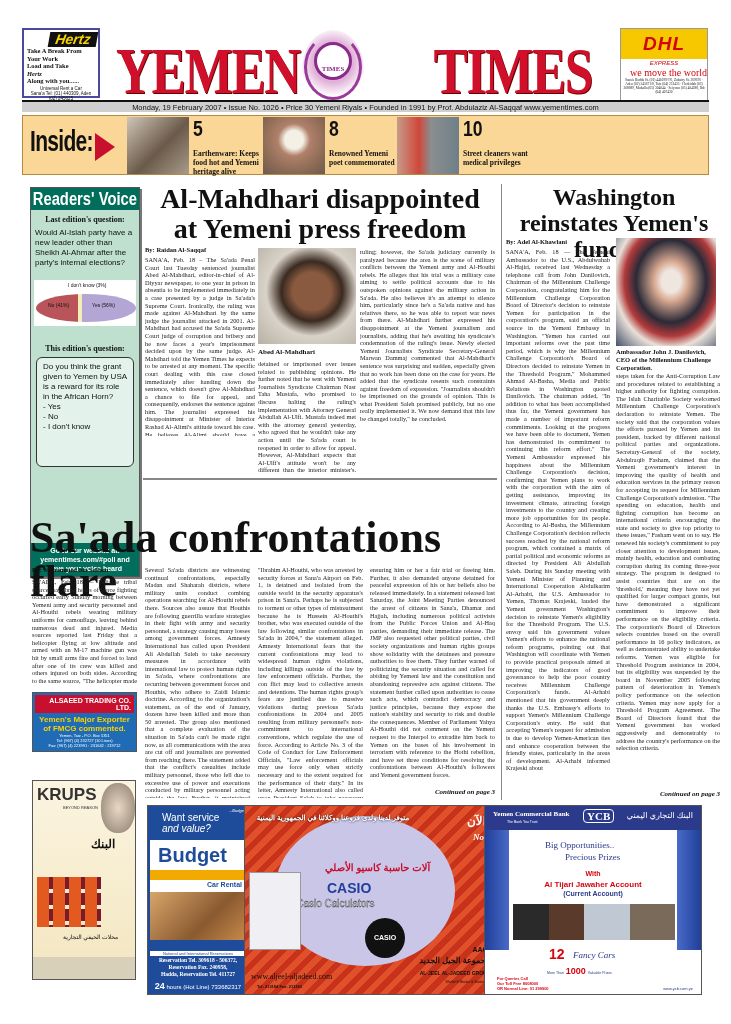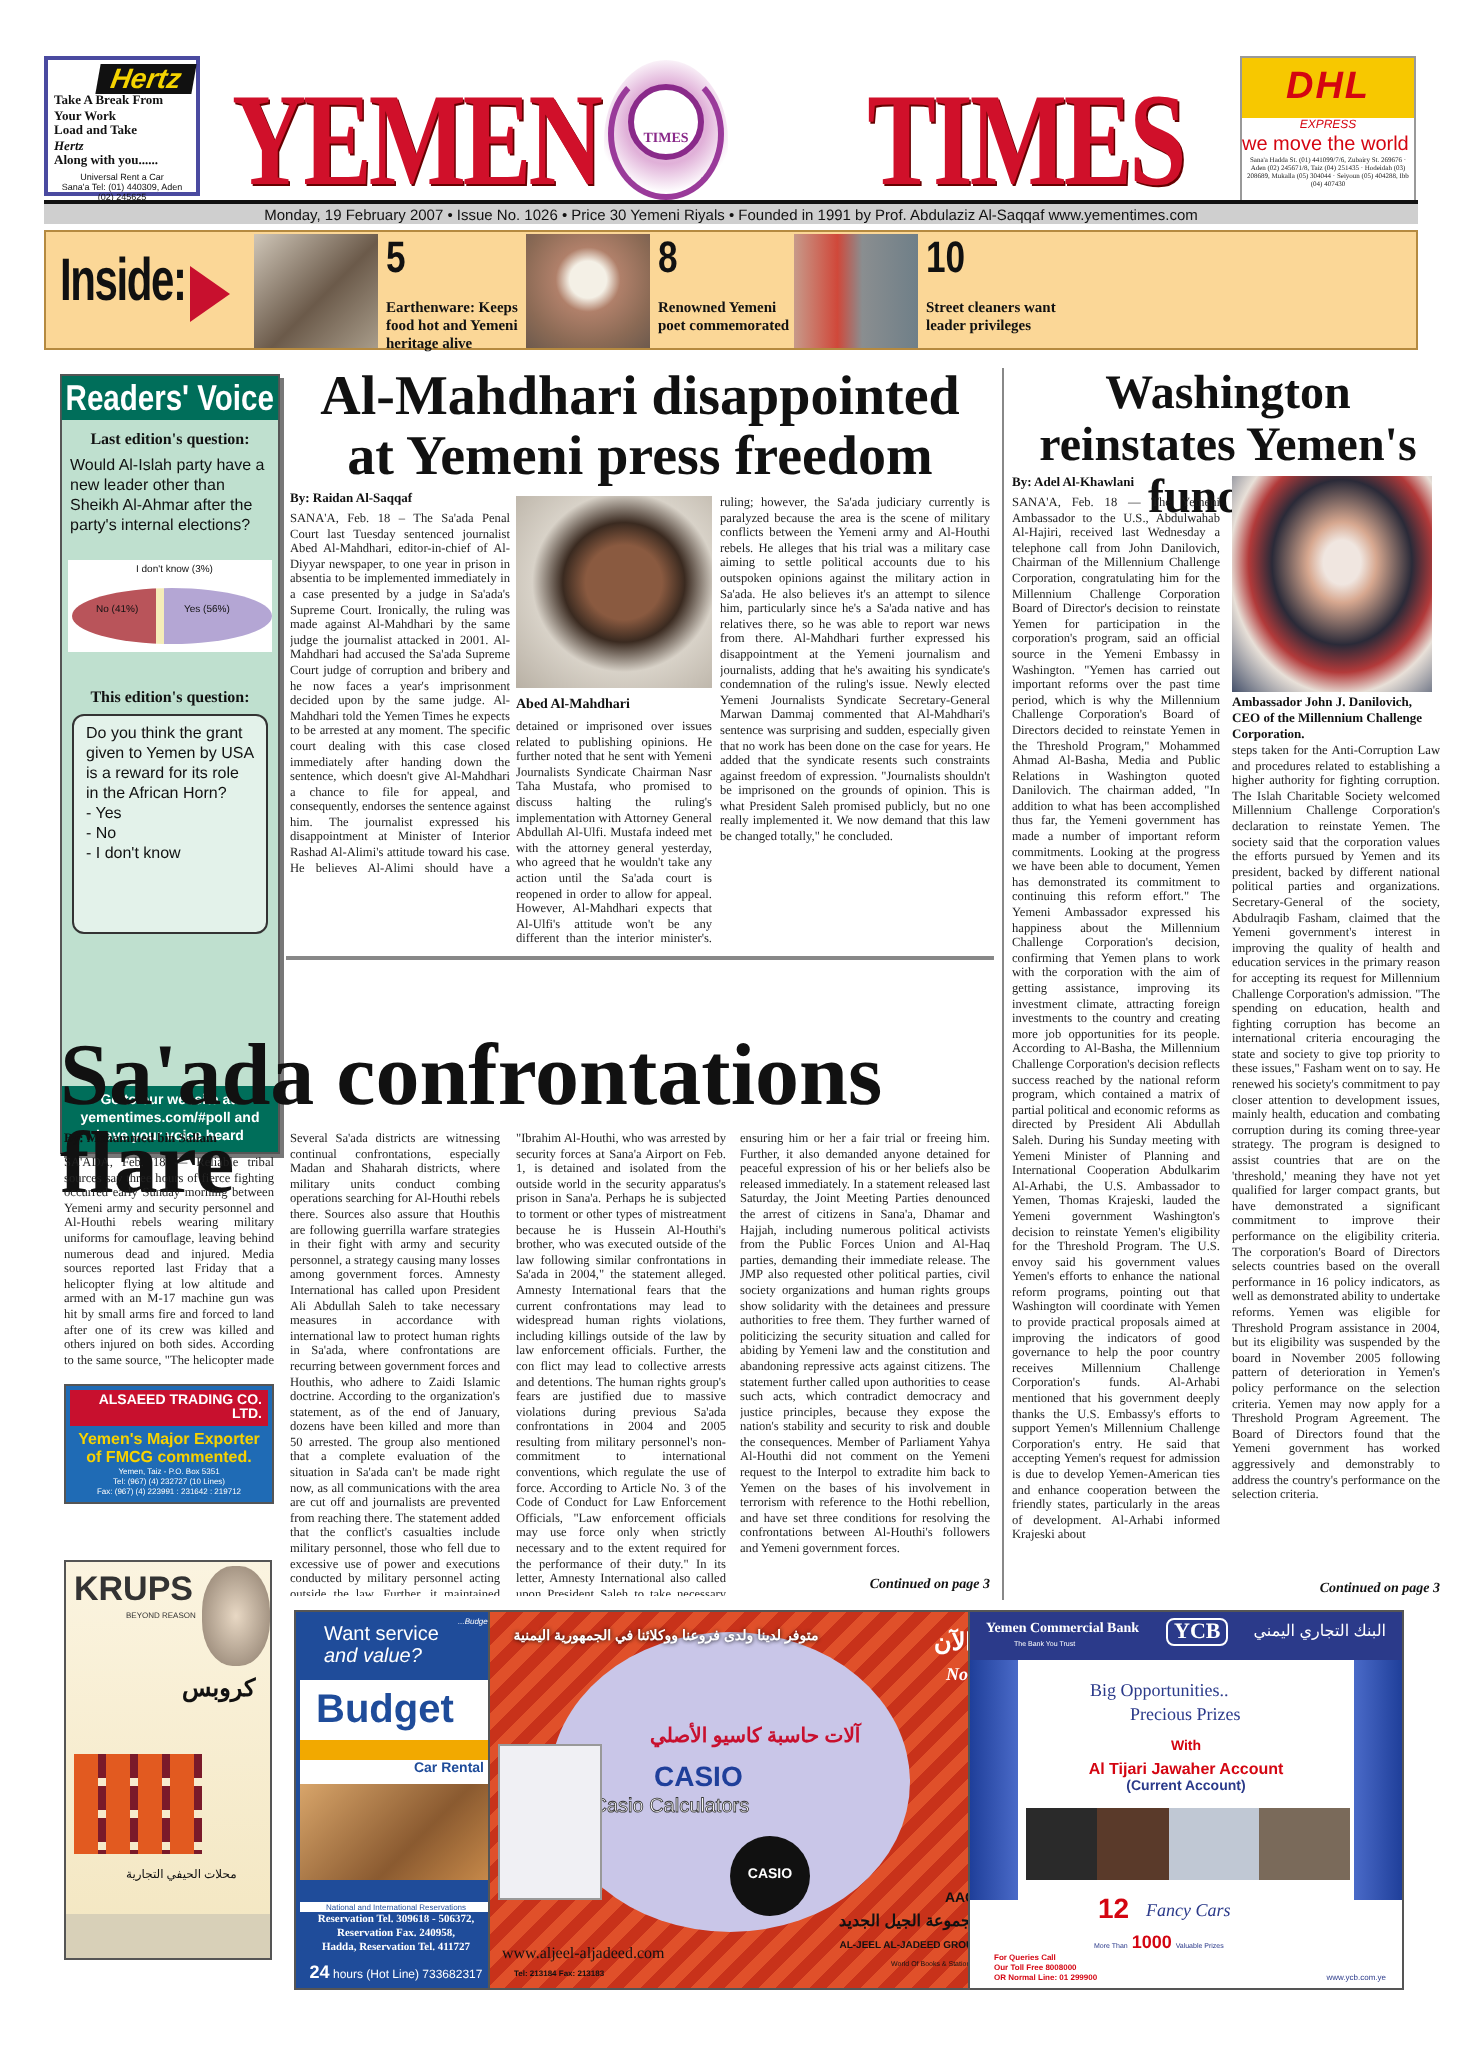--- a/index.html
+++ b/index.html
@@ -13,21 +13,21 @@
 .masthead{left:124px;top:38px;width:460px;height:70px;}
 .masthead .word{position:absolute;top:0;font-family:"Liberation Serif",serif;font-weight:bold;color:#d0102a;font-size:66px;line-height:66px;transform:scaleX(0.78);letter-spacing:-2px;text-shadow:1px 1px 0 #600}
 .masthead .w1{left:-8px;transform-origin:left}
 .masthead .w2{right:-8px;transform-origin:right}
 .emblem{left:244px;top:30px;width:62px;height:80px;border-radius:50% 50% 45% 45%;background:radial-gradient(circle at 50% 40%,#f2d8ee 0,#e0b0d8 35%,#fff0 60%)}
 .emblem .seal{position:absolute;left:12px;top:12px;width:38px;height:38px;border-radius:50%;border:3px solid #8a2a8a;background:#fff;color:#8a2a8a;font-size:7px;font-weight:bold;text-align:center;padding-top:20px}
 .emblem .wreath{position:absolute;left:2px;top:4px;width:58px;height:66px;border:3px solid #9a3a9a;border-top-color:transparent;border-radius:50%}
 .dhl{left:620px;top:28px;width:88px;height:80px;border:1px solid #999;background:#fff}
 .dhl .top{background:#f7c800;height:30px;color:#d40511;font-family:"Liberation Sans",sans-serif;font-weight:bold;font-style:italic;font-size:19px;text-align:center;line-height:30px;letter-spacing:1px}
 .dhl .exp{color:#d40511;font-family:"Liberation Sans",sans-serif;font-style:italic;font-size:6px;text-align:center;line-height:8px}
-.dhl .tag{color:#d40511;font-family:Liberation Sans, sans-serif;font-size:10px;text-align:left;line-height:11px}
+.dhl .tag{color:#d40511;font-family:Liberation Serif, serif;font-size:10px;text-align:right;line-height:11px}
 .dhl .addr{font-size:3.5px;line-height:4px;text-align:center;color:#222;padding:0 2px}
 .dateline{left:22px;top:100px;width:687px;height:12px;background:#cfcfcf;border-top:2px solid #111;font-family:"Liberation Sans",sans-serif;font-size:7.5px;line-height:11px;text-align:center;color:#111}
 
 .inside{left:22px;top:115px;width:687px;height:60px;background:#fbd797;border:1px solid #b58a40}
 .inside .lbl{position:absolute;left:7px;top:8px;font-family:"Liberation Sans",sans-serif;font-weight:bold;font-size:30px;color:#111;transform:scaleX(0.7);transform-origin:left;letter-spacing:-1px}
 .inside .arrow{position:absolute;left:72px;top:17px;width:0;height:0;border-top:14px solid transparent;border-bottom:14px solid transparent;border-left:20px solid #c8102e}
 .teaser{position:absolute;top:1px;height:57px}
 .teaser .ph{position:absolute;left:0;top:0;width:62px;height:57px}
 .teaser .num{position:absolute;left:66px;top:0;font-family:"Liberation Sans",sans-serif;font-weight:bold;font-size:22px;line-height:24px;transform:scaleX(0.8);transform-origin:left}
 .teaser .cap{position:absolute;left:66px;top:32px;width:66px;font-size:7.5px;line-height:9px;font-weight:bold}
@@ -96,21 +96,21 @@
     <div class="cap">Earthenware: Keeps food hot and Yemeni heritage alive</div>
   </div>
   <div class="teaser" style="left:240px;width:140px">
     <div class="ph" style="background:radial-gradient(circle at 50% 40%,#f4f0e6 0 20%,#b0806a 35%,#8b6a55 70%,#6d5a4d)"></div>
     <div class="num">8</div>
     <div class="cap">Renowned Yemeni poet commemorated</div>
   </div>
   <div class="teaser" style="left:374px;width:140px">
     <div class="ph" style="background:linear-gradient(90deg,#c79a8a,#d0483a 35%,#8a8e90 55%,#6f7f88)"></div>
     <div class="num">10</div>
-    <div class="cap">Street cleaners want leader privileges</div>
+    <div class="cap">Street cleaners want medical privileges</div>
   </div>
 </div>
 
 <div class="abs rv">
   <div class="head">Readers' Voice</div>
   <div class="qh">Last edition's question:</div>
   <div class="q">Would Al-Islah party have a new leader other than Sheikh Al-Ahmar after the party's internal elections?</div>
   <div class="pie">
     <span class="dk">I don't know (3%)</span>
     <div class="disc"></div>
@@ -159,21 +159,21 @@
   <div style="color:#f7d200;font-weight:bold;font-size:8px;text-align:center;line-height:9px">of FMCG commented.</div>
   <div style="font-size:4px;text-align:center;line-height:5px">Yemen, Taiz - P.O. Box 5351</div>
   <div style="font-size:4px;text-align:center;line-height:5px">Tel: (967) (4) 232727 (10 Lines)</div>
   <div style="font-size:4px;text-align:center;line-height:5px">Fax: (967) (4) 223991 : 231642 : 219712</div>
 </div>
 
 <div class="abs ad" style="left:32px;top:780px;width:104px;height:200px;background:linear-gradient(#fbf4e0,#f3e6c0)">
   <div style="font-family:'Liberation Sans',sans-serif;font-size:17px;color:#333;padding:4px 4px 0;font-weight:bold">KRUPS</div>
   <div style="font-family:'Liberation Sans',sans-serif;font-size:4px;color:#333;padding-left:30px">BEYOND REASON</div>
   <div style="position:absolute;left:68px;top:2px;width:34px;height:50px;border-radius:45%;background:radial-gradient(#e8d8c4,#8a7a6a)"></div>
-  <div style="position:absolute;left:58px;top:56px;font-size:12px;font-weight:bold">كروبس</div>
+  <div style="position:absolute;left:58px;top:56px;font-size:12px;font-weight:bold">البنك</div>
   <div style="position:absolute;left:4px;top:96px;width:64px;height:50px;background:repeating-linear-gradient(90deg,#e25a20 0 12px,#fff0 12px 16px),repeating-linear-gradient(#7a1a2a 0 12px,#fff0 12px 16px)"></div>
   <div style="position:absolute;left:30px;top:152px;font-size:6px">محلات الحيفي التجارية</div>
   <div style="position:absolute;left:0;bottom:0;width:100%;height:22px;background:#d8d0b8"></div>
 </div>
 
 <div class="abs ad" style="left:147px;top:805px;width:102px;height:190px;background:#1f4c9a;color:#fff;font-family:'Liberation Sans',sans-serif">
   <div style="position:absolute;right:3px;top:2px;font-size:4px;font-style:italic">...Budget</div>
   <div style="font-size:10px;padding:6px 0 0 14px">Want service</div>
   <div style="font-size:10px;padding-left:14px;font-style:italic">and value?</div>
   <div style="margin:6px 2px 11px;background:#fff;height:100px;position:relative">

